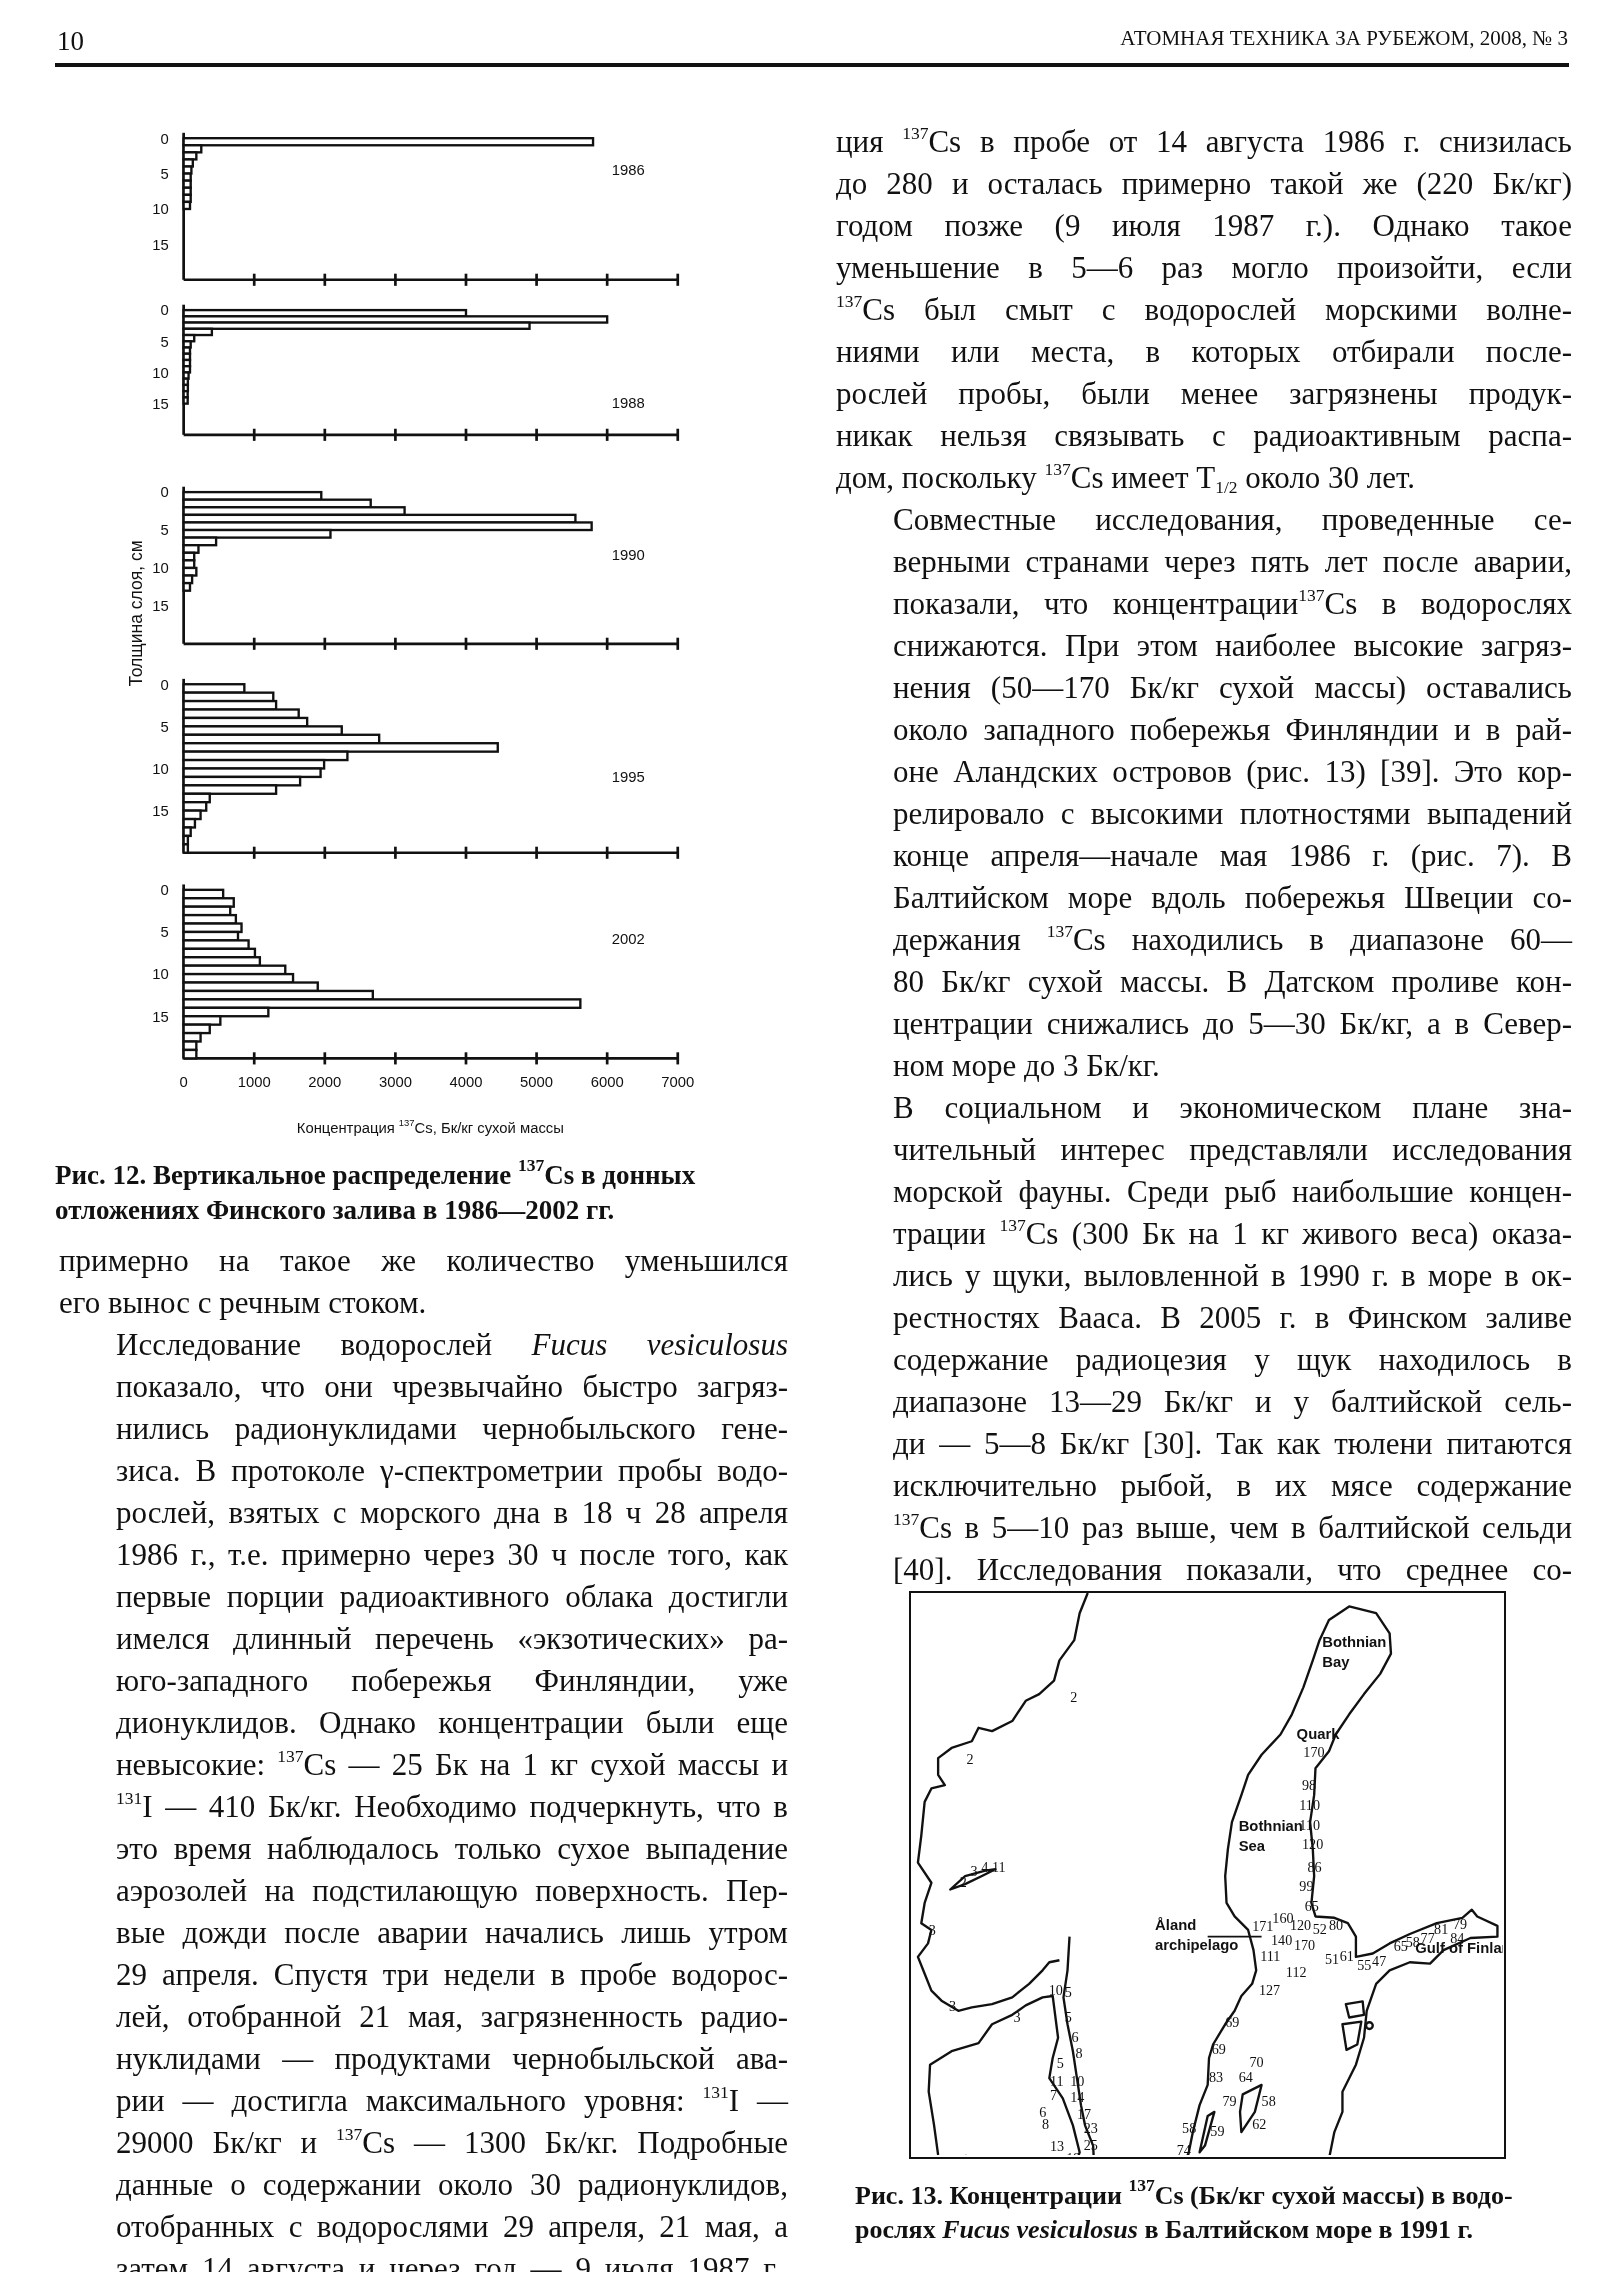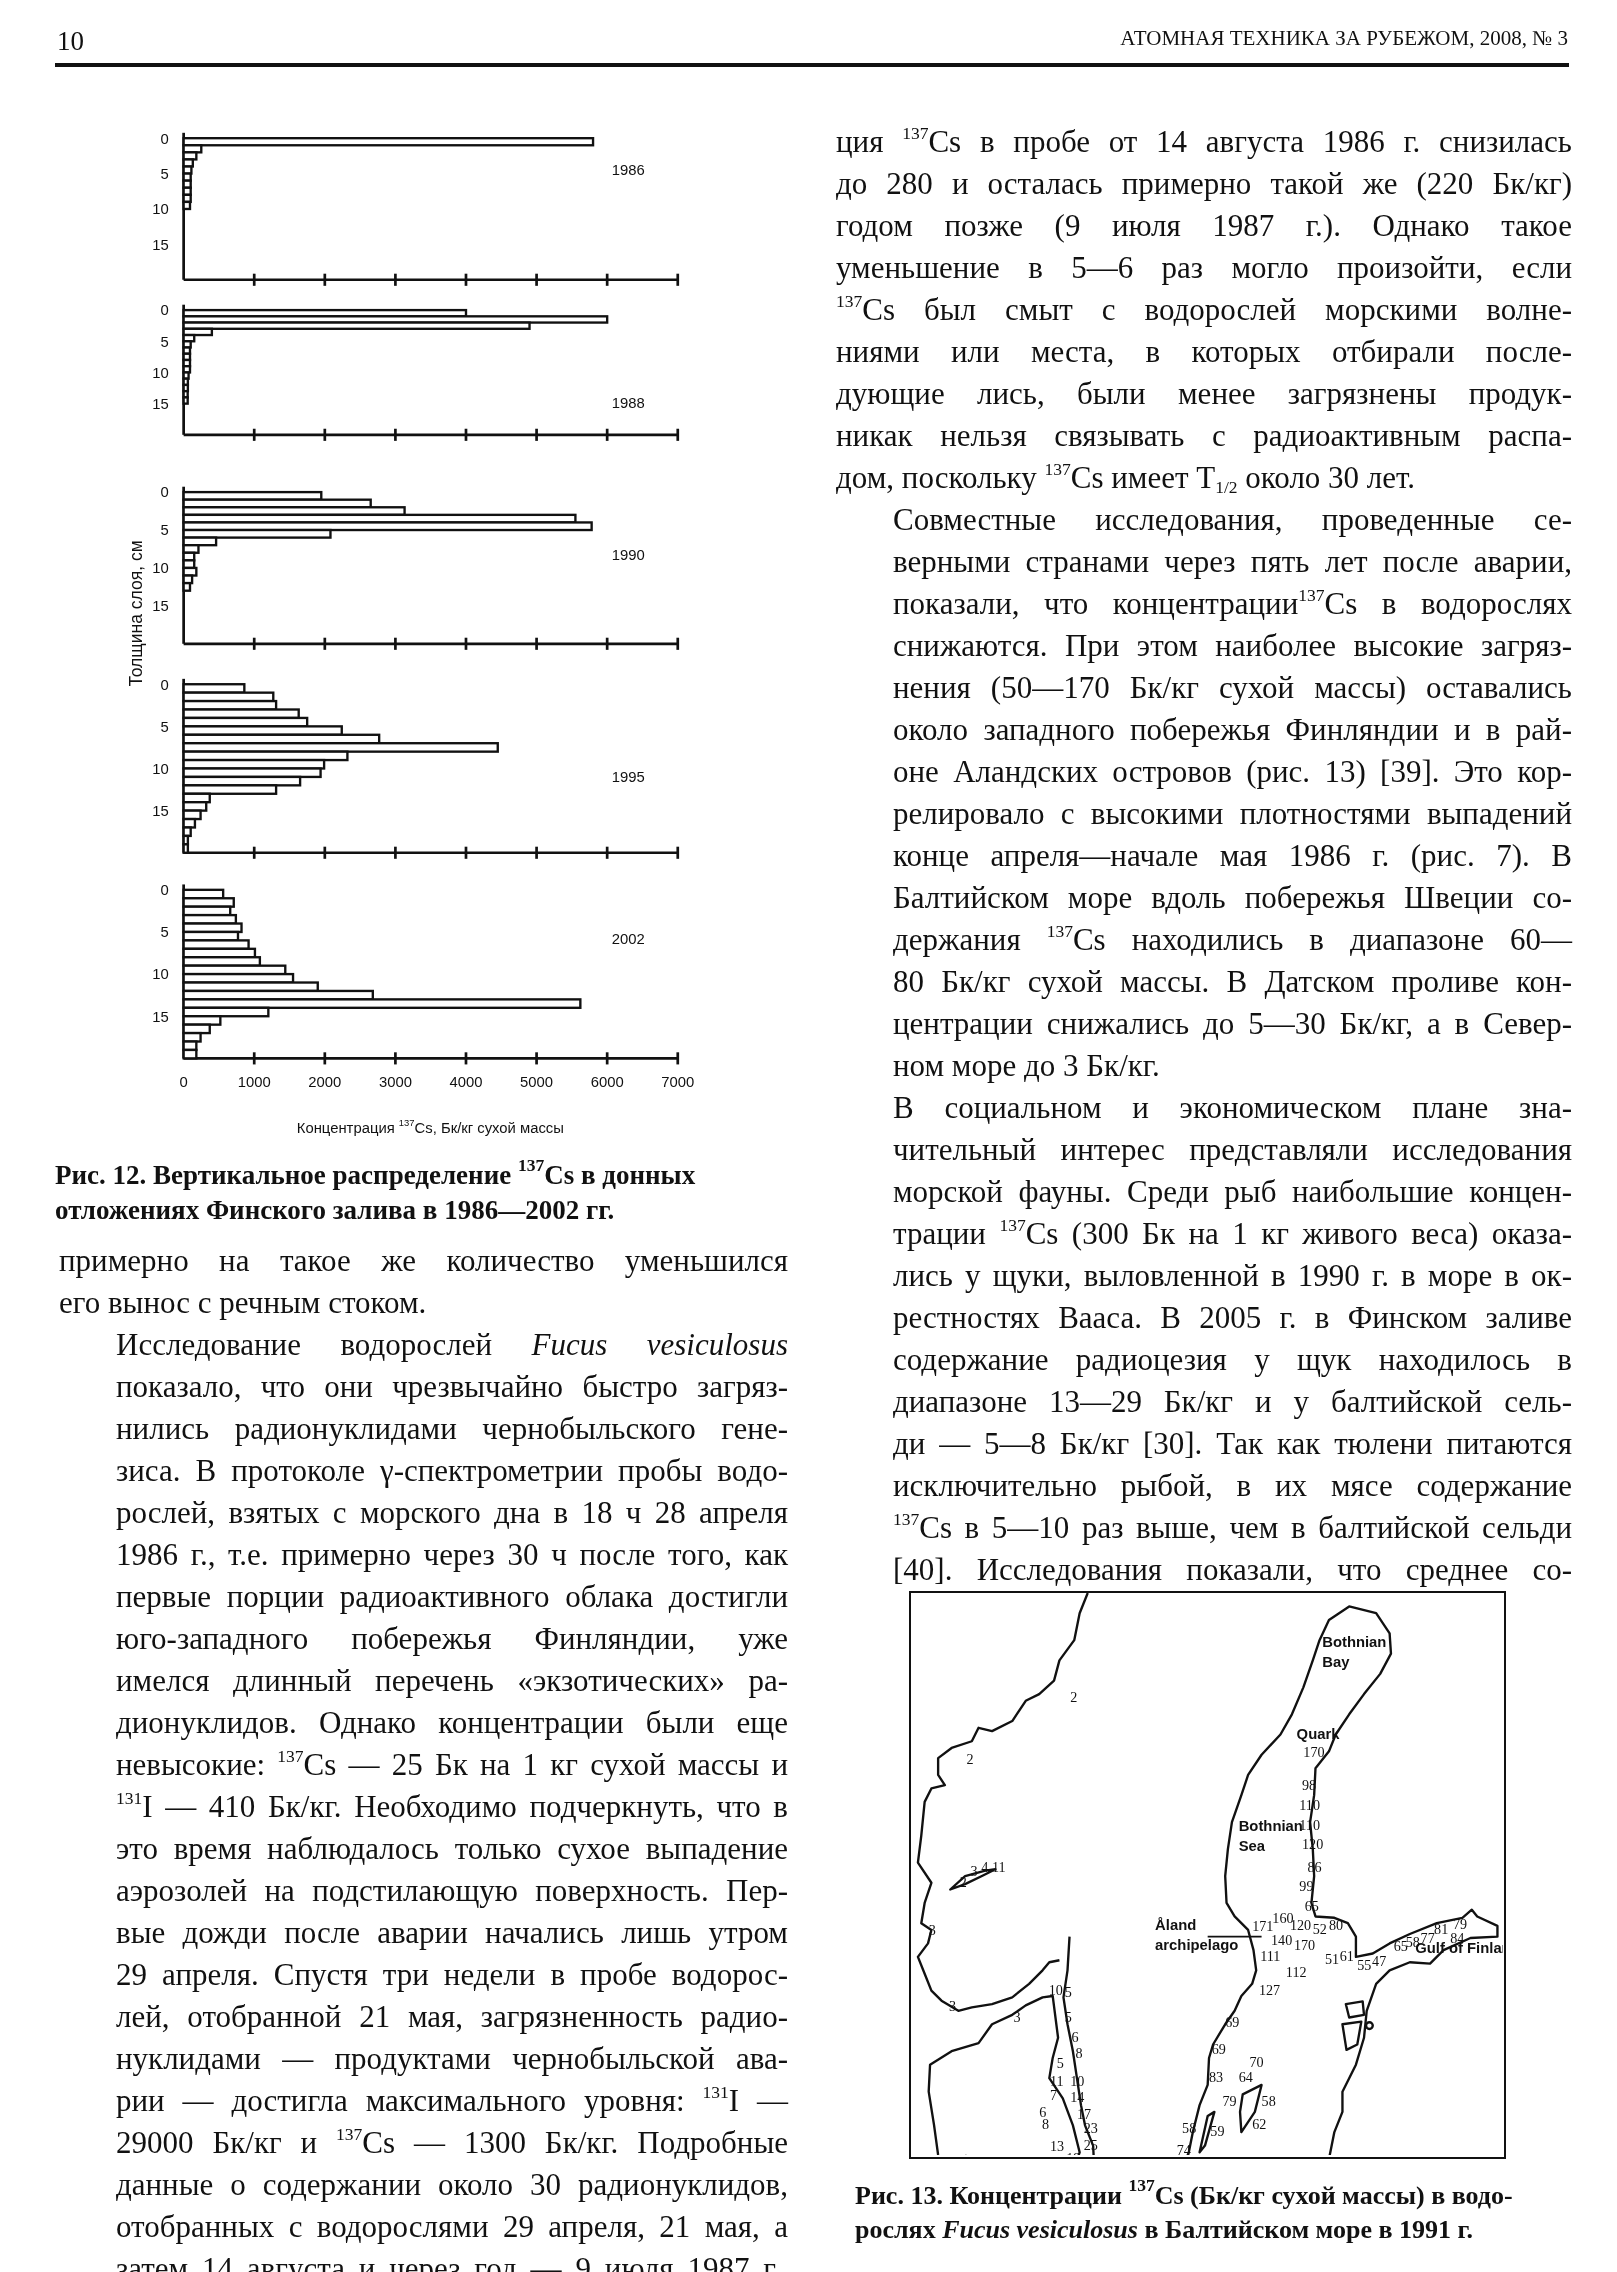--- a/index.html
+++ b/index.html
@@ -209,22 +209,22 @@
       <span class="line last">его вынос с речным стоком.</span>
     </p>
     <p class="ind">
       <span class="line">Исследование водорослей <i>Fucus vesiculosus</i></span>
       <span class="line">показало, что они чрезвычайно быстро загряз-</span>
       <span class="line">нились радионуклидами чернобыльского гене-</span>
       <span class="line">зиса. В протоколе γ-спектрометрии пробы водо-</span>
       <span class="line">рослей, взятых с морского дна в 18 ч 28 апреля</span>
       <span class="line">1986 г., т.е. примерно через 30 ч после того, как</span>
       <span class="line">первые порции радиоактивного облака достигли</span>
+      <span class="line">имелся длинный перечень «экзотических» ра-</span>
       <span class="line">юго-западного побережья Финляндии, уже</span>
-      <span class="line">имелся длинный перечень «экзотических» ра-</span>
       <span class="line">дионуклидов. Однако концентрации были еще</span>
       <span class="line">невысокие: <sup>137</sup>Cs — 25 Бк на 1 кг сухой массы и</span>
       <span class="line"><sup>131</sup>I — 410 Бк/кг. Необходимо подчеркнуть, что в</span>
       <span class="line">это время наблюдалось только сухое выпадение</span>
       <span class="line">аэрозолей на подстилающую поверхность. Пер-</span>
       <span class="line">вые дожди после аварии начались лишь утром</span>
       <span class="line">29 апреля. Спустя три недели в пробе водорос-</span>
       <span class="line">лей, отобранной 21 мая, загрязненность радио-</span>
       <span class="line">нуклидами — продуктами чернобыльской ава-</span>
       <span class="line">рии — достигла максимального уровня: <sup>131</sup>I —</span>
@@ -236,21 +236,21 @@
   </div>
 
 <div class="col right" id="rightcol">
     <p class="">
       <span class="line">ция <sup>137</sup>Cs в пробе от 14 августа 1986 г. снизилась</span>
       <span class="line">до 280 и осталась примерно такой же (220 Бк/кг)</span>
       <span class="line">годом позже (9 июля 1987 г.). Однако такое</span>
       <span class="line">уменьшение в 5—6 раз могло произойти, если</span>
       <span class="line"><sup>137</sup>Cs был смыт с водорослей морскими волне-</span>
       <span class="line">ниями или места, в которых отбирали после-</span>
-      <span class="line">дующие лись, были менее загрязнены продук-</span>
+      <span class="line">рослей пробы, были менее загрязнены продук-</span>
       <span class="line">никак нельзя связывать с радиоактивным распа-</span>
       <span class="line last">дом, поскольку <sup>137</sup>Cs имеет T<sub>1/2</sub> около 30 лет.</span>
     </p>
     <p class="ind">
       <span class="line">Совместные исследования, проведенные се-</span>
       <span class="line">верными странами через пять лет после аварии,</span>
       <span class="line">показали, что концентрации<sup>137</sup>Cs в водорослях</span>
       <span class="line">снижаются. При этом наиболее высокие загряз-</span>
       <span class="line">нения (50—170 Бк/кг сухой массы) оставались</span>
       <span class="line">около западного побережья Финляндии и в рай-</span>

